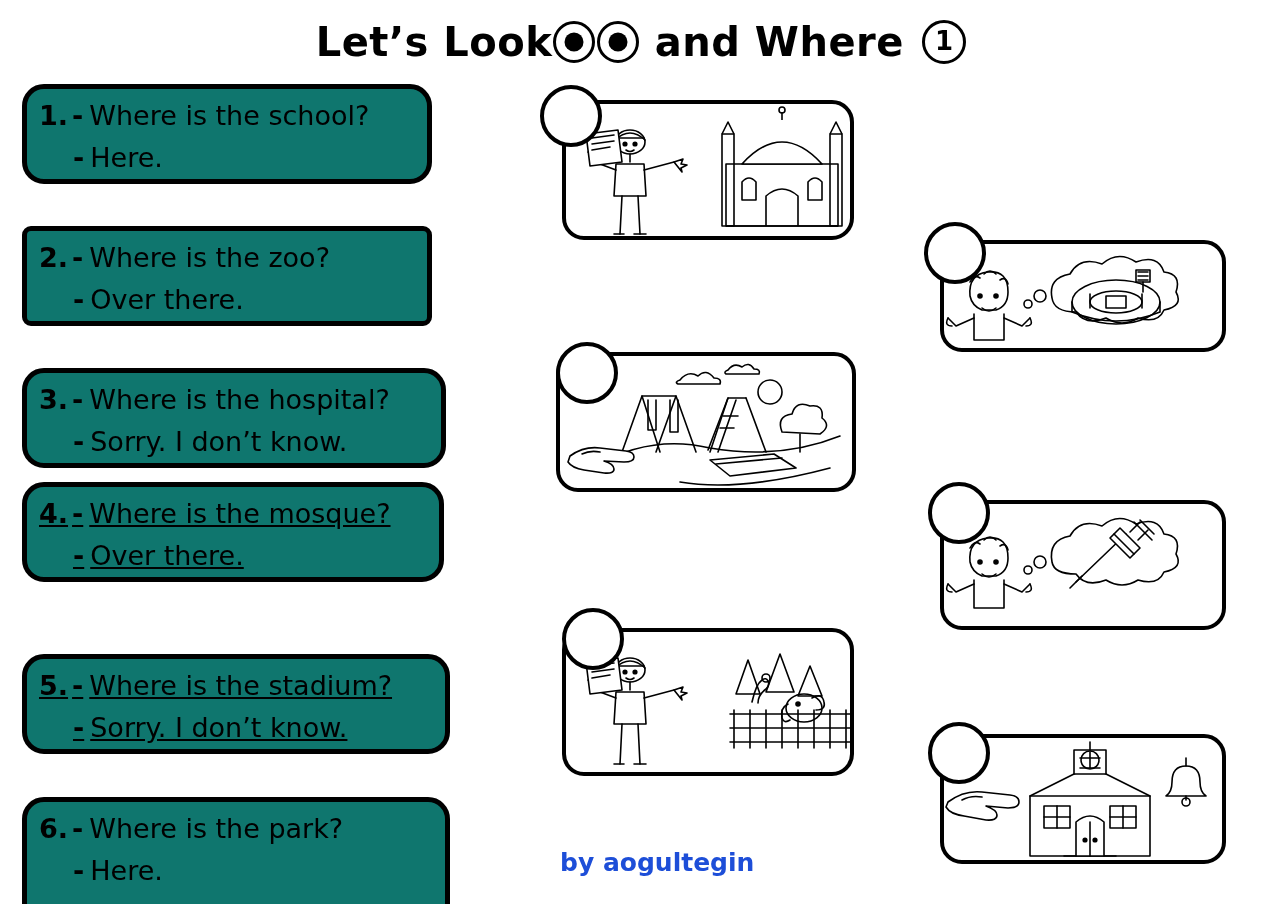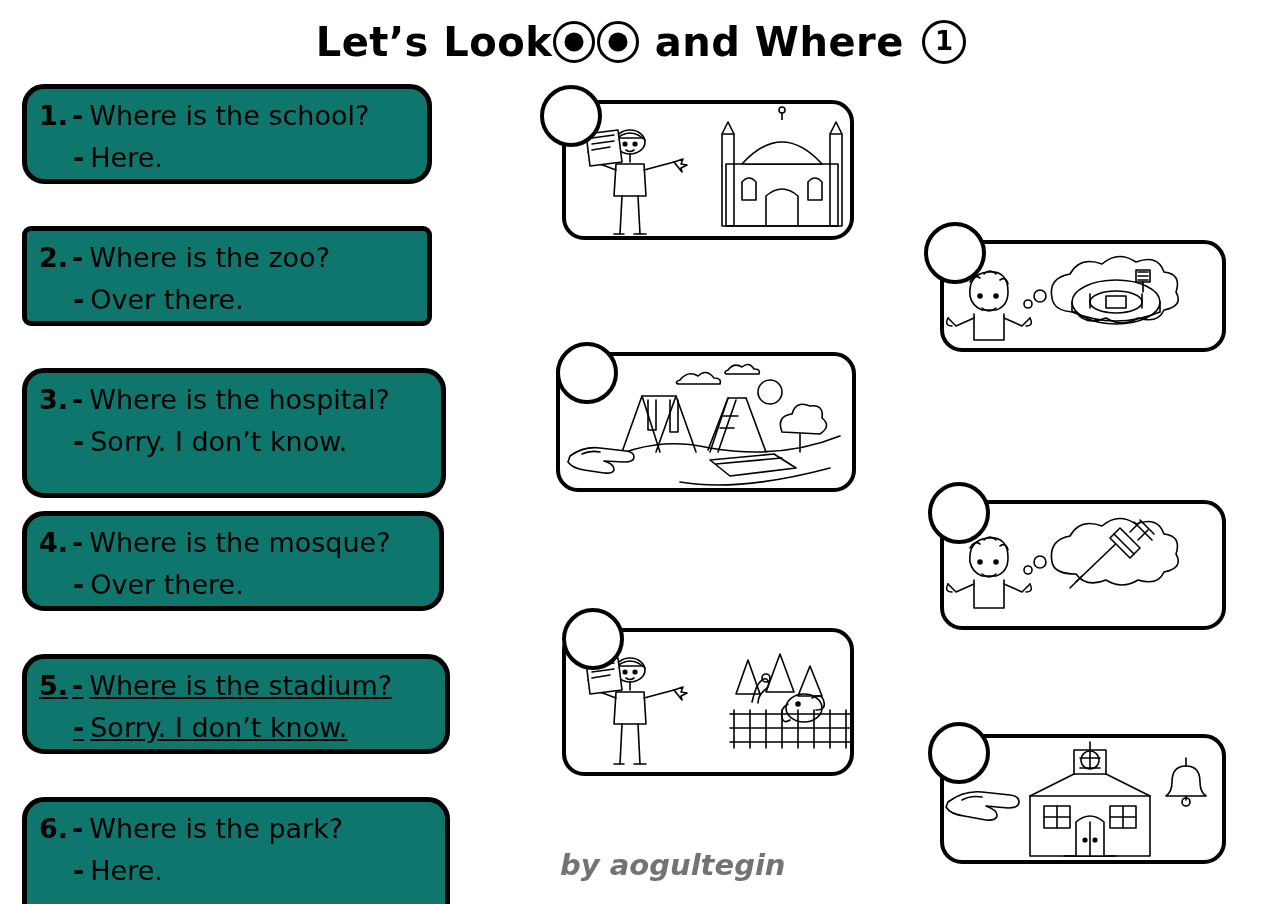--- a/index.html
+++ b/index.html
@@ -118,24 +118,23 @@
     background: #fff;
     box-sizing: border-box;
   }
   .pic-svg { position: absolute; top: 0; left: 0; }
 
   
   .credit {
     position: absolute;
     left: 560px;
     top: 848px;
-    font-size: 29px;
+    font-size: 25px;
     font-weight: bold;
-    font-style: italic;
-    color: #737373;
+    color: #1d4ed8;
     font-family: "DejaVu Sans", sans-serif;
   }
 </style>
 </head>
 <body>
 
 <div class="page">
 
   <div class="title">
     <span class="tpart">Let’s Look</span><span class="eye"></span><span class="eye"></span><span class="tpart"> and Where </span><span class="numcircle"><span>1</span></span>
@@ -152,30 +151,30 @@
 
   <div class="qbox" style="left:22px; top:226px; width:410px; height:100px;border-radius:9px;">
     <div class="qline">
       <span class="qnum">2.</span><span class="dash">-</span><span>Where is the zoo?</span>
     </div>
     <div class="qline indent">
       <span class="dash">-</span><span>Over there.</span>
     </div>
   </div>
 
-  <div class="qbox" style="left:22px; top:368px; width:424px; height:130px;">
+  <div class="qbox" style="left:22px; top:368px; width:424px; height:100px;">
     <div class="qline">
       <span class="qnum">3.</span><span class="dash">-</span><span>Where is the hospital?</span>
     </div>
     <div class="qline indent">
       <span class="dash">-</span><span>Sorry. I don’t know.</span>
     </div>
   </div>
 
-  <div class="qbox" style="left:22px; top:511px; width:422px; height:100px;">
+  <div class="qbox" style="left:22px; top:482px; width:422px; height:100px;text-decoration:underline;">
     <div class="qline">
       <span class="qnum">4.</span><span class="dash">-</span><span>Where is the mosque?</span>
     </div>
     <div class="qline indent">
       <span class="dash">-</span><span>Over there.</span>
     </div>
   </div>
 
   <div class="qbox" style="left:22px; top:654px; width:428px; height:100px;text-decoration:underline;">
     <div class="qline">

